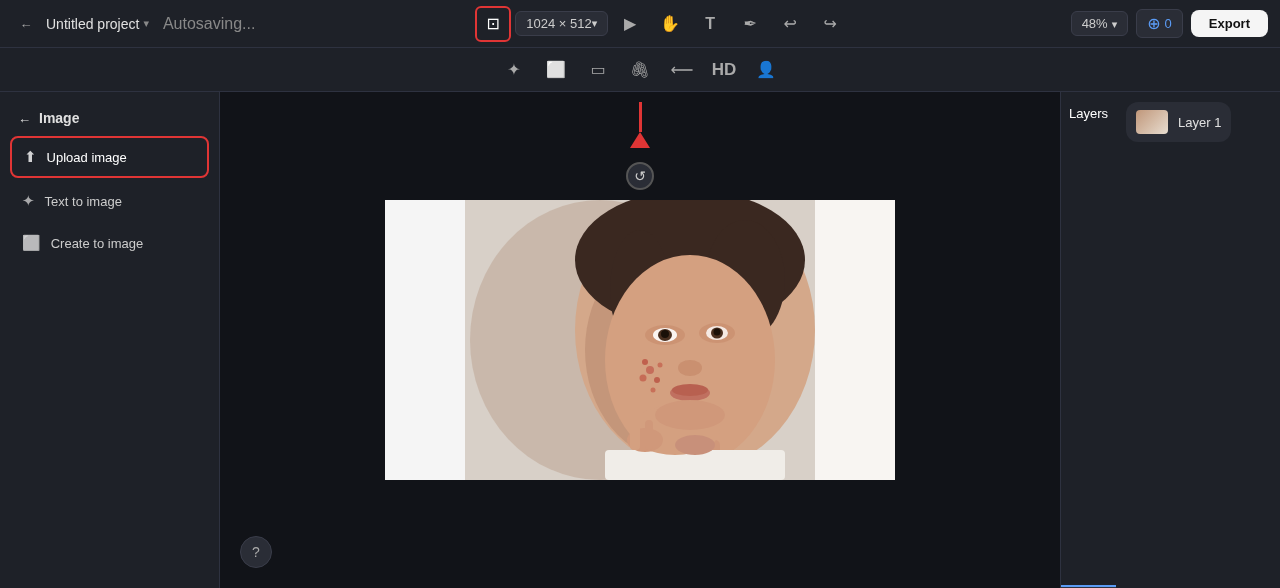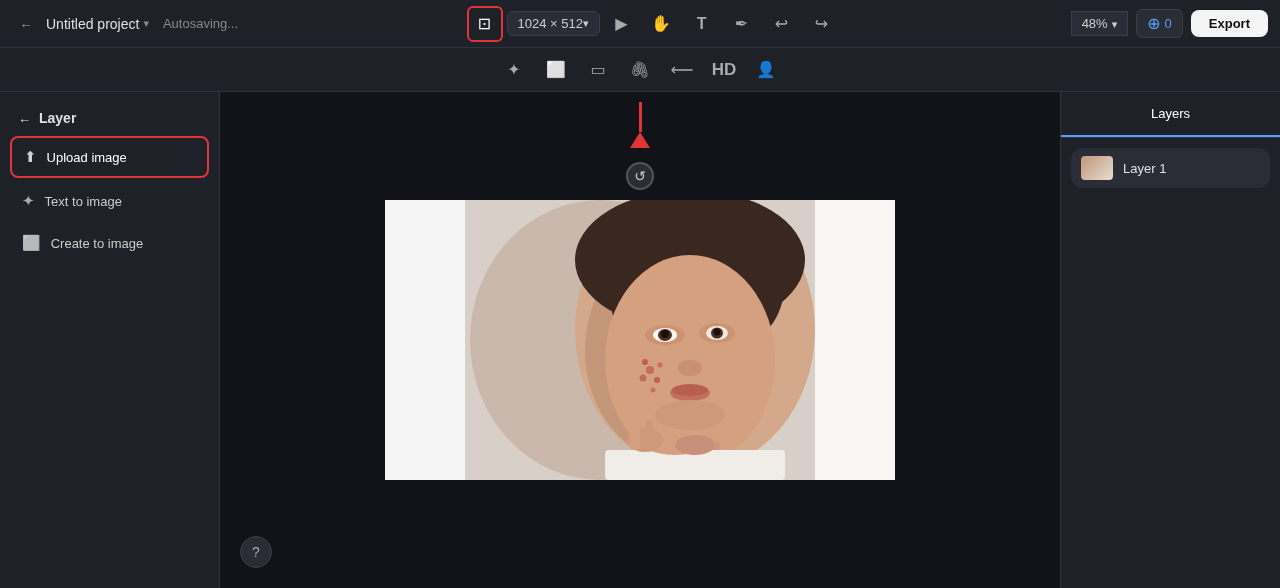--- a/index.html
+++ b/index.html
@@ -42,21 +42,21 @@
     .project-title {
       font-size: 14px;
       font-weight: 500;
       color: #e0e0e0;
       display: flex;
       align-items: center;
       gap: 4px;
       cursor: pointer;
     }
     .autosave {
-      font-size: 13px;
+      font-size: 16px;
       color: #888;
       margin-left: 8px;
     }
     .topbar-center {
       flex: 1;
       display: flex;
       align-items: center;
       justify-content: center;
       gap: 4px;
     }
@@ -92,21 +92,21 @@
       gap: 8px;
       min-width: 200px;
       justify-content: flex-end;
     }
     .zoom-selector {
       display: flex;
       align-items: flex-end;
       gap: 4px;
       padding: 4px 10px;
       background: #2a2d36;
-      border-radius: 0;
+      border-radius: 6px;
       font-size: 13px;
       color: #ccc;
       cursor: pointer;
       border: 1px solid #3a3d4a;
     }
     .collab-btn {
       display: flex;
       align-items: center;
       gap: 4px;
       padding: 4px 10px;
@@ -270,21 +270,21 @@
       font-size: 14px;
       cursor: pointer;
     }
 
     
     .right-panel {
       width: 220px;
       background: #1e2128;
       border-left: 1px solid #2e3240;
       display: flex;
-      flex-direction: column;
+      flex-direction: row;
       flex-shrink: 0;
     }
     .panel-tabs {
       display: flex;
       border-bottom: 1px solid #2e3240;
     }
     .panel-tab {
       flex: 1;
       padding: 14px 8px;
       text-align: center;
@@ -412,21 +412,21 @@
   <button class="sec-tool-btn">
     <span style="font-size:16px;">👤</span>
   </button>
 </div>
 
 <div class="main">
 
   <div class="sidebar">
     <div class="create-header">
       <span style="font-size:13px;">←</span>
-      <span>Layer</span>
+      <span>Image</span>
     </div>
 
     <div class="sidebar-item active">
       <span class="sidebar-item-icon">⬆</span>
       <span>Upload image</span>
     </div>
 
     <div class="sidebar-item">
       <span class="sidebar-item-icon">✦</span>
       <span>Text to image</span>

